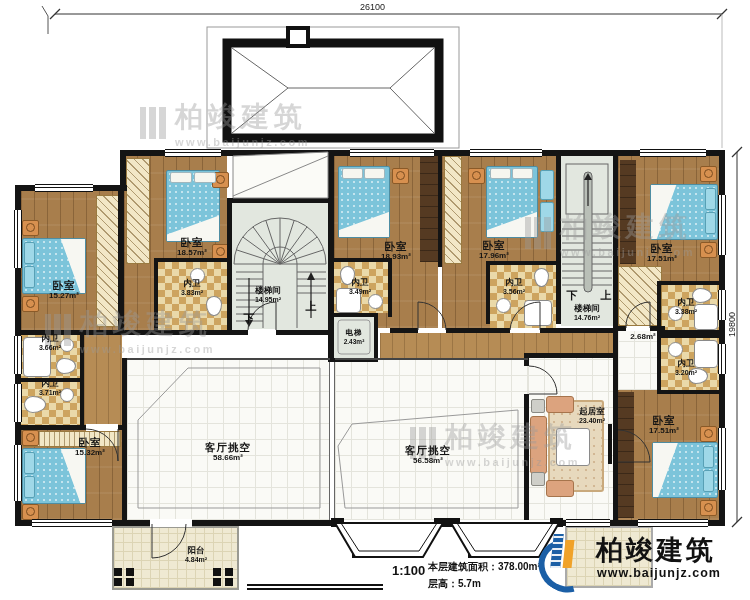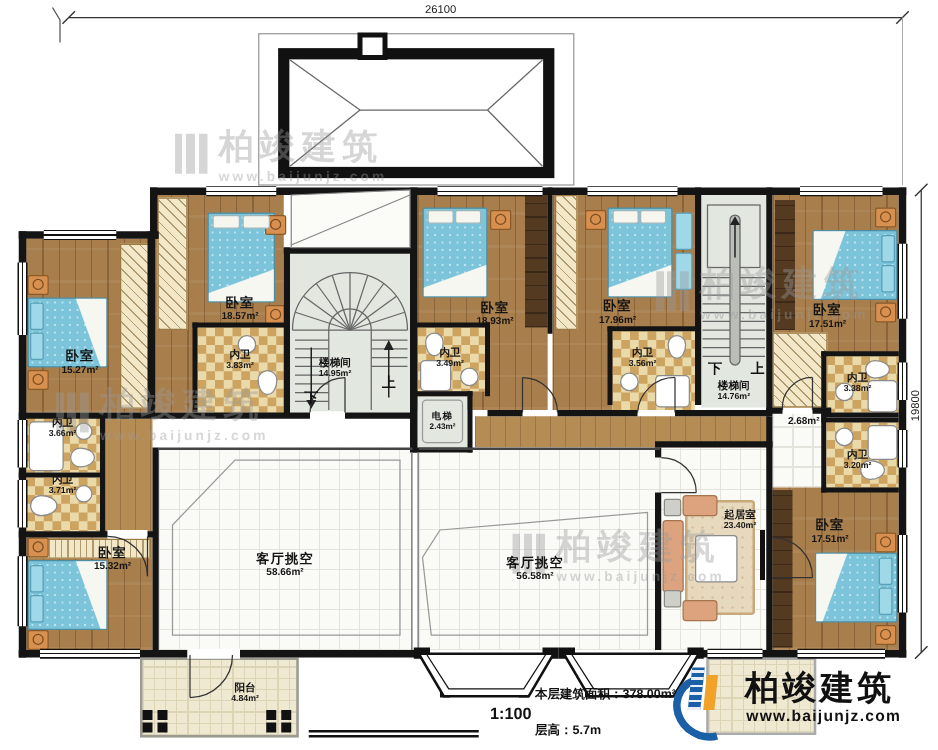--- a/index.html
+++ b/index.html
@@ -514,27 +514,27 @@
     </div>
   <div class="lbl sm" style="left:592px;top:416px;">
     <span class="nm">起居室</span>
       <span class="ar">23.40m²</span>
     </div>
   <div class="lbl sm" style="left:196px;top:555px;">
     <span class="nm">阳台</span>
       <span class="ar">4.84m²</span>
     </div>
 
-  <div class="dim" style="left:340px;top:2px;">26100</div>
+  <div class="dim" style="left:360px;top:2px;">26100</div>
   <div class="dim" style="left:727px;top:312px;writing-mode:vertical-rl;transform:rotate(180deg);">19800</div>
 
   <div class="uline" style="left:247px;top:584px;width:136px;"></div>
   <div class="uline" style="left:247px;top:588px;width:136px;"></div>
   <div class="tb-scale" style="left:392px;top:563px;">1:100</div>
-  <div class="tb-small" style="left:428px;top:548px;">本层建筑面积：378.00m²</div>
+  <div class="tb-small" style="left:428px;top:560px;">本层建筑面积：378.00m²</div>
   <div class="tb-small" style="left:428px;top:577px;">层高：5.7m</div>
 
   <div class="logo-icon" style="left:536px;top:530px;">
     <div class="swoosh"></div>
       <div class="b1"></div>
       <div class="b2"></div>
   </div>
   <div class="logo-name" style="left:596px;top:532px;">柏竣建筑</div>
   <div class="logo-url" style="left:597px;top:566px;">www.baijunjz.com</div>
 

